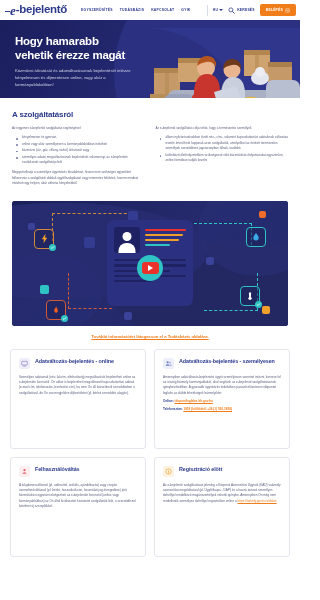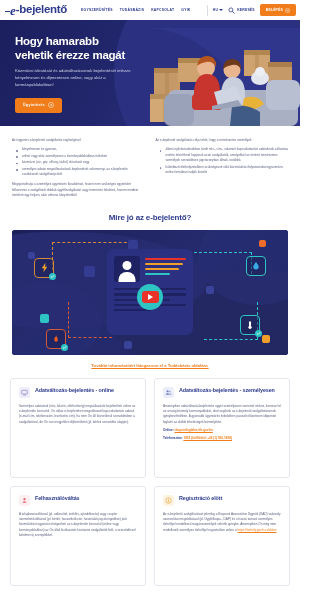--- a/index.html
+++ b/index.html
@@ -47,21 +47,21 @@
   .search-lbl { font-size:3.4px; font-weight:700; color:#2c3a8c; letter-spacing:0.2px; }
   .btn-login {
     background:#f07d1a; color:#fff; font-size:3.4px; font-weight:700;
     letter-spacing:0.2px; padding: 3.5px 6px; border-radius:2px;
     display:flex; align-items:center; gap:2px; white-space:nowrap; border:none;
   }
   .login-ico { width:5px;height:5px; }
 
   
   .hero {
-    position: relative; height: 106px; overflow: hidden;
+    position: relative; height: 78px; overflow: hidden;
     background: #1e2263;
   }
   .hero-bg-swirl {
     position:absolute; inset:0;
     background:
       radial-gradient(circle at 78% 18%, rgba(58,66,155,.85) 0 24%, rgba(58,66,155,0) 25%),
       radial-gradient(circle at 95% 90%, rgba(46,53,130,.9) 0 30%, rgba(46,53,130,0) 31%),
       linear-gradient(115deg,#1b1f5e 0%, #252a73 55%, #2d3382 100%);
   }
   .hero-arc {
@@ -286,20 +286,21 @@
         <span>Ügyintézés</span>
         <svg class="circ-arrow" viewBox="0 0 16 16">
           <circle cx="8" cy="8" r="7" fill="none" stroke="#fff" stroke-width="1.3"></circle>
           <path d="M5.4 8h5.2M8.2 5.6 10.7 8l-2.5 2.4" fill="none" stroke="#fff" stroke-width="1.3" stroke-linecap="round" stroke-linejoin="round"></path>
         </svg>
       </button>
     </div>
   </div>
 
   <div class="sec-service">
+    <div class="h2">A szolgáltatásról</div>
     <div class="two-col">
       <div class="col">
         <div class="body-txt">Az ingyenes e-bejelentő szolgáltatás segítségével:</div>
         <ul class="ul">
           <li>kényelmesen és gyorsan,</li>
           <li>online vagy akár személyesen a kormányablakokban intézheti</li>
           <li>közművei (víz, gáz, villany, távhő) átíratását vagy</li>
           <li>személyes adatai megváltozásának bejelentését valamennyi, az e-bejelentőn csatlakozott szolgáltatója felé</li>
         </ul>
         <div class="body-txt mt">Megspórolhatja a személyes ügyintézés fáradalmait, hiszen nem szükséges egyenként felkeresnie a szolgáltatói oldalak ügyfélszolgálatait vagy internetes felületeit, hanem mindezt intézheti egy helyen, akár otthona kényelméből.</div>
@@ -308,21 +309,20 @@
         <div class="body-txt">Az e-bejelentő szolgáltatás célja tehát, hogy a természetes személyek</div>
         <ul class="ul">
           <li>állami nyilvántartásokban tárolt név-, cím-, valamint kapcsolattartási adataiknak változása esetén értesíthető kapjanak azon szolgáltatók, amelyekkel az érintett természetes személyek szerződéses jogviszonyban állnak, továbbá</li>
           <li>különböző élethelyzetekben szükségessé váló közműátírási folyamatukat egyszerűen, online formában tudják kezelni</li>
         </ul>
       </div>
     </div>
   </div>
 
   <div class="sec-video">
-    <div class="h2-center">Mire jó az e-bejelentő?</div>
 
     <div class="video-box">
       <div class="vid-bg"></div>
       <div class="vid-blob" style="left:-20px;top:52px;width:110px;height:80px;"></div>
       <div class="vid-blob" style="right:-30px;top:-20px;width:120px;height:95px;"></div>
 
       <div class="dash-path" style="left:40px;top:12px;width:80px;height:28px;border-width:0.8px;border-color:#d08a3a;border-bottom:none;border-right:none;"></div>
       <div class="dash-path" style="right:36px;top:22px;width:68px;height:22px;border-width:0.8px;border-color:#2ec4c4;border-bottom:none;border-left:none;"></div>
       <div class="dash-path" style="left:56px;top:72px;width:44px;height:36px;border-width:0.8px;border-color:#d05a3a;border-top:none;border-right:none;"></div>
       <div class="dash-path" style="right:30px;top:72px;width:54px;height:38px;border-width:0.8px;border-color:#2ec4c4;border-top:none;border-left:none;"></div>

